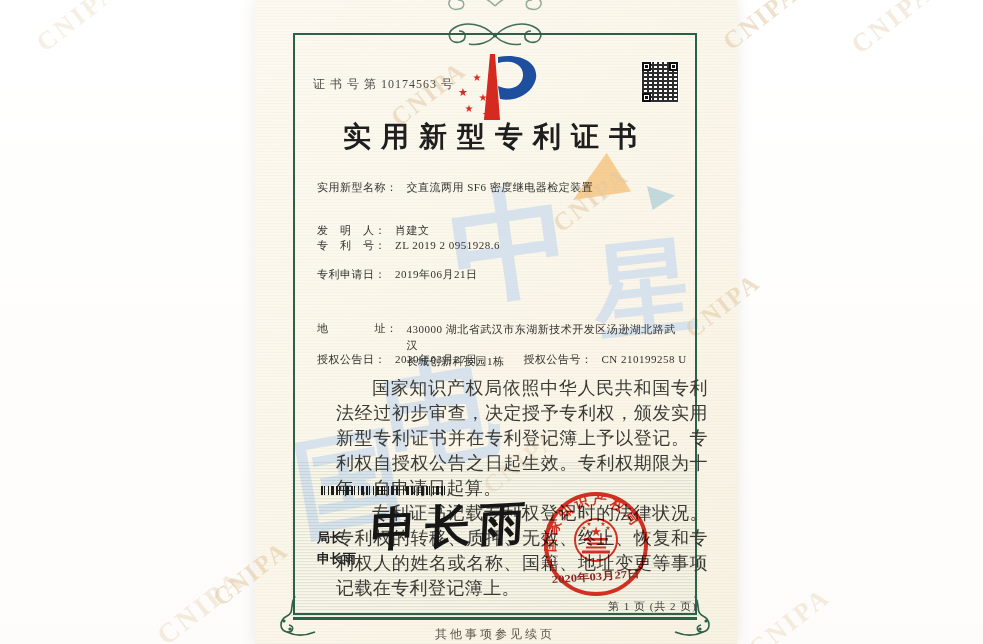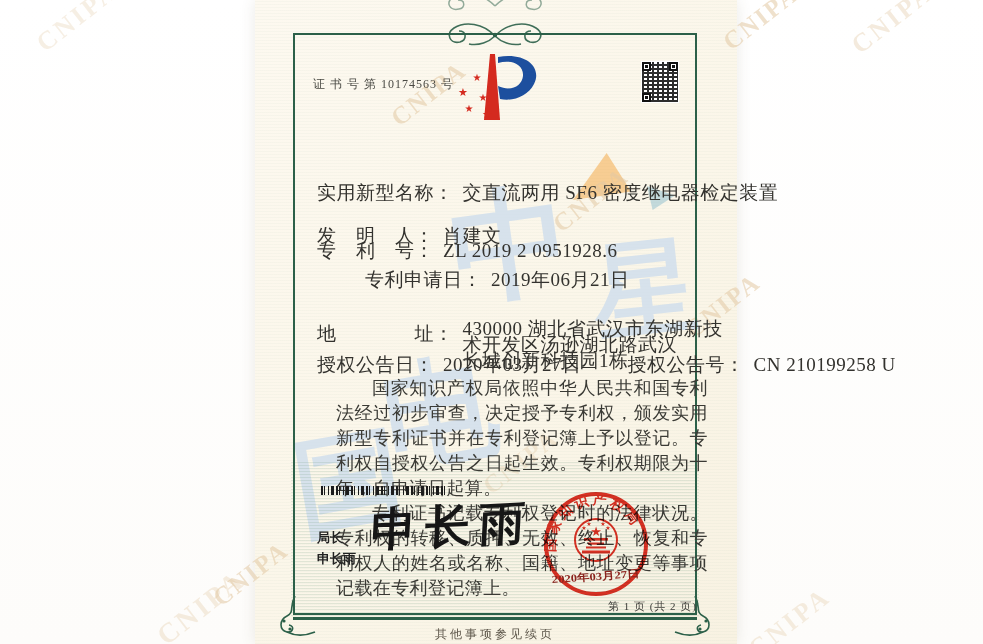--- a/index.html
+++ b/index.html
@@ -43,21 +43,21 @@
   .qr .mesh{position:absolute;inset:1px;
     background-image:
       repeating-linear-gradient(0deg,#171717 0 2px,transparent 2px 4px),
       repeating-linear-gradient(90deg,#171717 0 2px,transparent 2px 5px);
     opacity:.9;}
   .finder{position:absolute;width:9px;height:9px;border:2px solid #111;background:#fff;box-sizing:border-box;}
   .finder::before{content:'';position:absolute;left:1px;top:1px;width:3px;height:3px;background:#111;}
   .f-tl{left:1px;top:1px}.f-tr{right:1px;top:1px}.f-bl{left:1px;bottom:1px}
   .title{position:absolute;left:38px;top:118px;width:404px;text-align:center;
     font-size:28px;font-weight:bold;letter-spacing:10px;color:#1e1e1e;}
-  .row{position:absolute;left:62px;font-size:19px;color:#33322e;white-space:nowrap;}
+  .row{position:absolute;left:62px;font-size:11px;color:#33322e;white-space:nowrap;}
   .row .lbl{letter-spacing:.5px;}
   .row .val{margin-left:9px;letter-spacing:.5px;}
   .addr-val{display:inline-block;vertical-align:top;white-space:normal;line-height:16px;}
   .grant-no{margin-left:46px;}
   .paras{position:absolute;left:56px;top:376px;width:372px;font-size:18px;
     line-height:25px;color:#3a3a35;text-align:justify;letter-spacing:.4px;margin-left:25px;}
   .paras p{margin:0;text-indent:2em;}
   .barcode{position:absolute;left:66px;top:486px;width:126px;height:9px;
     background:repeating-linear-gradient(90deg,#1c1c1c 0 2px,transparent 2px 3px,
       #1c1c1c 3px 4px,transparent 4px 7px,#1c1c1c 7px 8px,transparent 8px 10px,
@@ -148,31 +148,32 @@
       </g>
     </svg>
 
     <div class="qr">
       <div class="mesh"></div>
       <div class="finder f-tl"></div>
       <div class="finder f-tr"></div>
       <div class="finder f-bl"></div>
     </div>
 
+    <div class="title">实用新型专利证书</div>
 
     <div class="row" style="top:180px;">
       <span class="lbl">实用新型名称：</span><span class="val">交直流两用 SF6 密度继电器检定装置</span>
     </div>
     <div class="row" style="top:223px;">
       <span class="lbl">发　明　人：</span><span class="val">肖建文</span>
     </div>
     <div class="row" style="top:238px;">
       <span class="lbl">专　利　号：</span><span class="val">ZL 2019 2 0951928.6</span>
     </div>
-    <div class="row" style="top:267px;margin-left:48px;">
+    <div class="row" style="top:267px;">
       <span class="lbl">专利申请日：</span><span class="val">2019年06月21日</span>
     </div>
     <div class="row" style="top:321px;">
       <span class="lbl" style="vertical-align:top;">地　　　　址：</span><span class="val addr-val" style="width:278px;"><span>430000 湖北省武汉市东湖新技术开发区汤逊湖北路武汉</span><br><span>长城创新科技园1栋</span></span>
     </div>
     <div class="row" style="top:352px;">
       <span class="lbl">授权公告日：</span><span class="val">2020年03月27日</span><span class="lbl grant-no">授权公告号：</span><span class="val">CN 210199258 U</span>
     </div>
 
     <div class="paras">

